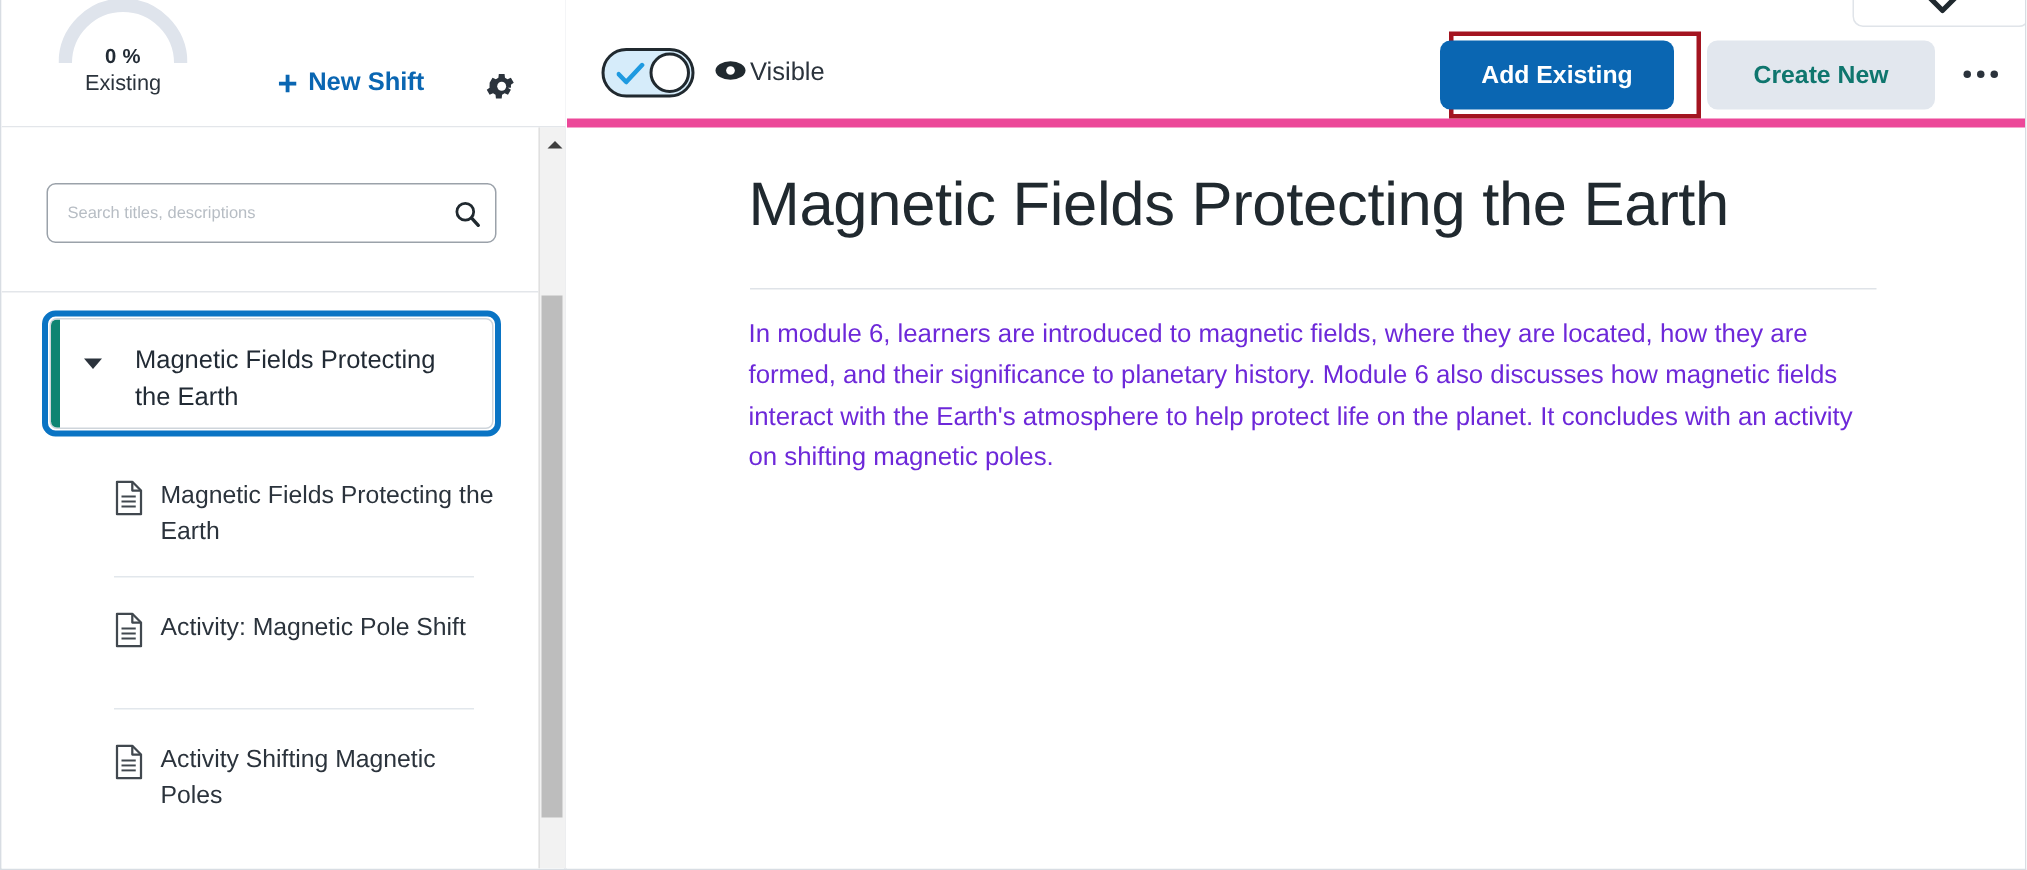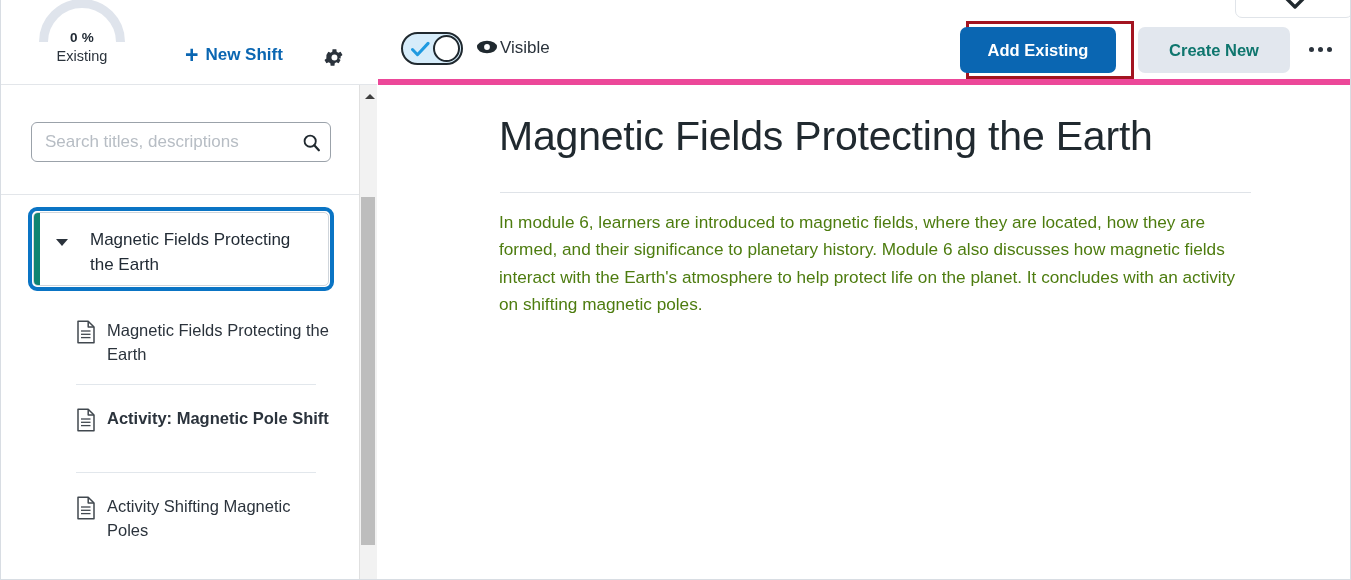--- a/index.html
+++ b/index.html
@@ -80,21 +80,21 @@
   #search-box {
     position: absolute; left: 30px; top: 37px;
     width: 300px; height: 40px;
     border: 1px solid #9ba2aa; border-radius: 6px;
     background: #fff;
     display: flex; align-items: center;
   }
   #search-input {
     flex: 1; border: none; outline: none;
     background: transparent;
-    font-size: 17px; color: #2b333c;
+    font-size: 11px; color: #2b333c;
     padding: 0 6px 0 13px;
     font-family: "Liberation Sans", sans-serif;
   }
   #search-input::placeholder { color: #b7bdc4; }
   #search-icon-btn {
     width: 38px; height: 38px;
     display: flex; align-items: center; justify-content: center;
     cursor: pointer; background: none; border: none;
   }
 
@@ -269,21 +269,21 @@
     margin: 0;
   }
   #content-divider {
     position: absolute; left: 122px; top: 192px;
     width: 751px; height: 1px;
     background: #dfe3e8;
   }
   #content-body {
     position: absolute; left: 121px; top: 209px;
     width: 748px;
-    font-size: 17.2px; color: #4d7c0f; line-height: 1.59;
+    font-size: 17.2px; color: #6d28d9; line-height: 1.59;
     margin: 0;
   }
 </style>
 </head>
 <body>
 
 <div id="app">
 
   <div id="left-pane">
 
@@ -335,21 +335,21 @@
           <path d="M12.2 1.2V7H18" fill="none" stroke="#41484f" stroke-width="1.5" stroke-linejoin="round"></path>
           <line x1="5" y1="11" x2="14.5" y2="11" stroke="#41484f" stroke-width="1.3"></line>
           <line x1="5" y1="14.3" x2="14.5" y2="14.3" stroke="#41484f" stroke-width="1.3"></line>
           <line x1="5" y1="17.6" x2="14.5" y2="17.6" stroke="#41484f" stroke-width="1.3"></line>
         </svg>
       </span>
       <span class="child-label">Magnetic Fields Protecting the Earth</span>
     </div>
     <div class="child-divider" style="top:384px;"></div>
 
-    <div class="child-item" style="top:406px;font-weight:bold;">
+    <div class="child-item" style="top:406px;">
       <span class="doc-icon">
         <svg width="20" height="24" viewBox="0 0 20 24" aria-hidden="true">
           <path d="M2 1.2h10.2L18 7v15.8H2z" fill="#ffffff" stroke="#41484f" stroke-width="1.5" stroke-linejoin="round"></path>
           <path d="M12.2 1.2V7H18" fill="none" stroke="#41484f" stroke-width="1.5" stroke-linejoin="round"></path>
           <line x1="5" y1="11" x2="14.5" y2="11" stroke="#41484f" stroke-width="1.3"></line>
           <line x1="5" y1="14.3" x2="14.5" y2="14.3" stroke="#41484f" stroke-width="1.3"></line>
           <line x1="5" y1="17.6" x2="14.5" y2="17.6" stroke="#41484f" stroke-width="1.3"></line>
         </svg>
       </span>
       <span class="child-label">Activity: Magnetic Pole Shift</span>

